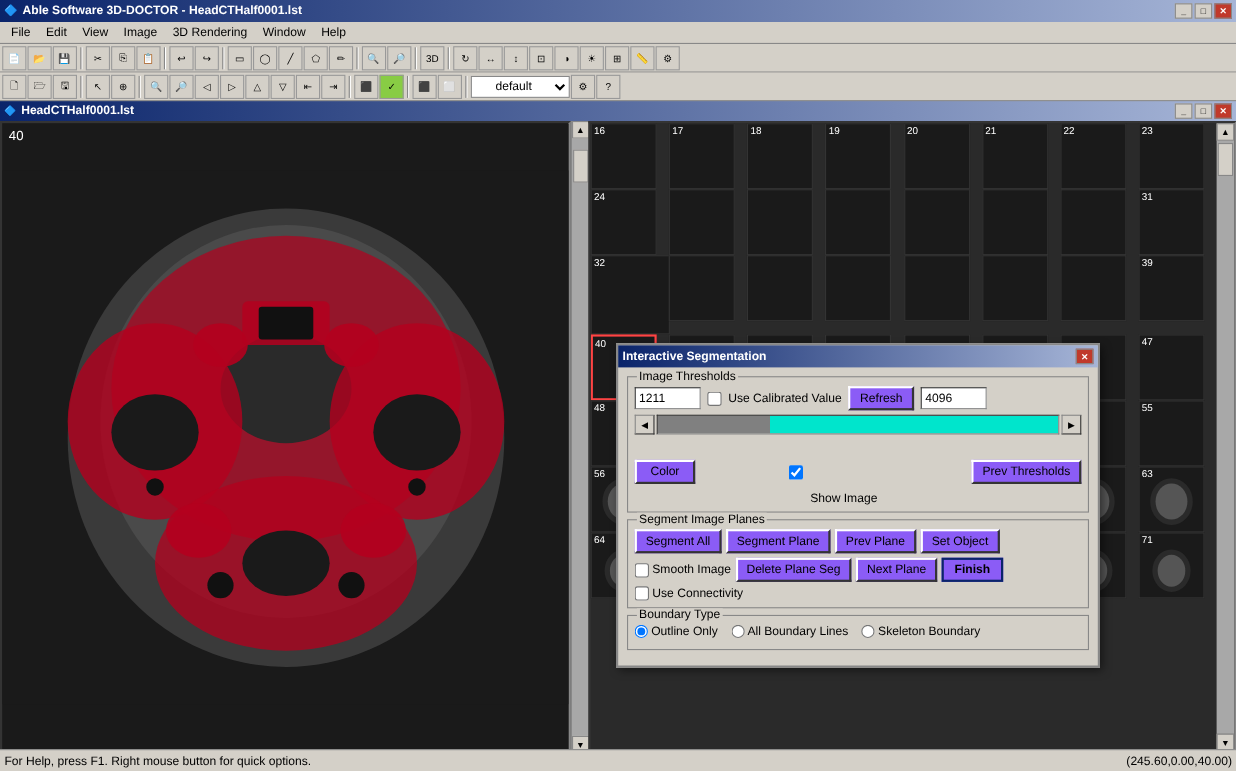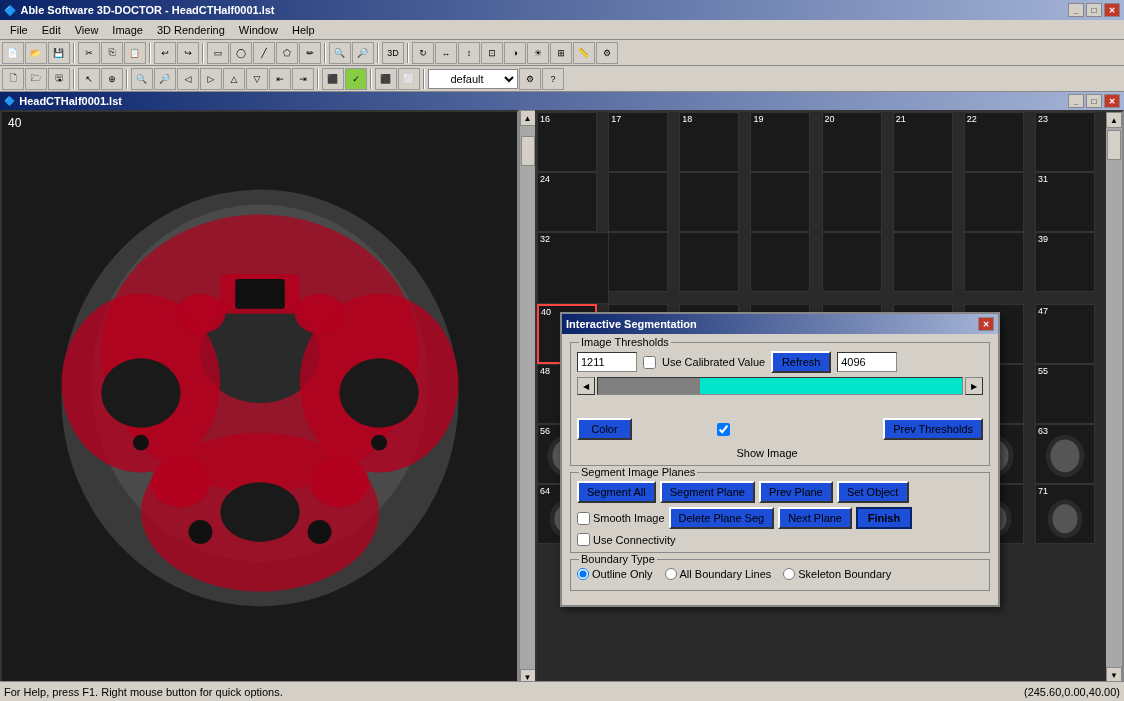--- a/index.html
+++ b/index.html
@@ -256,21 +256,21 @@
       border: 1px inset #888;
       background: white;
       padding: 1px 3px;
       font-size: 11px;
       width: 60px;
     }
 
     
     .win-btn {
       height: 22px;
-      background: #1d4ed8;
+      background: #8b5cf6;
       border: 2px outset #fff;
       border-right-color: #888;
       border-bottom-color: #888;
       padding: 0 8px;
       font-size: 11px;
       cursor: pointer;
       min-width: 70px;
     }
     .win-btn-default {
       border: 2px solid #0a246a;

